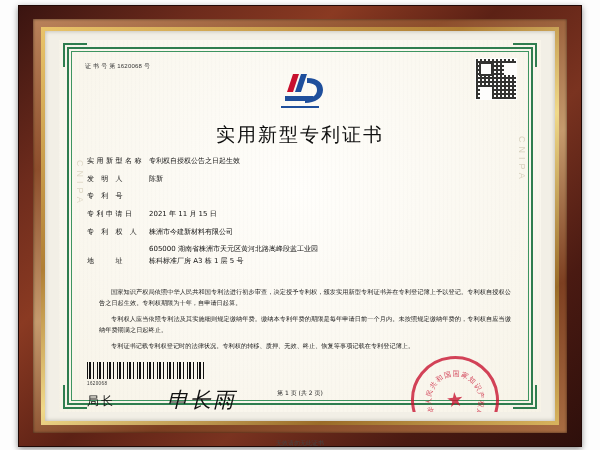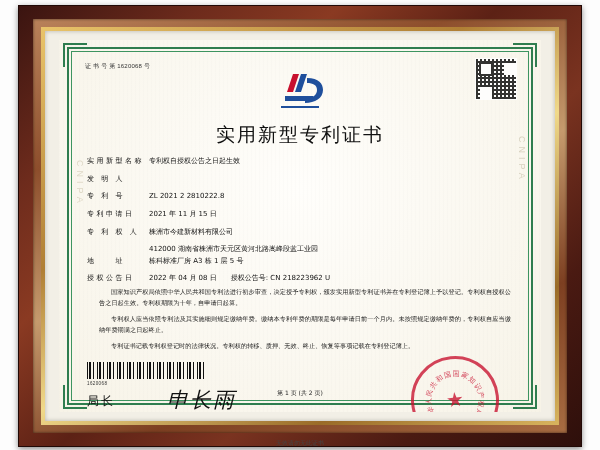--- a/index.html
+++ b/index.html
@@ -204,43 +204,39 @@
 
       <div class="title">实用新型专利证书</div>
 
       <div class="fields">
         <div class="row">
           <div class="lbl">实用新型名称</div>
           <div class="val">专利权自授权公告之日起生效</div>
         </div>
         <div class="row">
           <div class="lbl">发 明 人</div>
+          <div class="val">陈新</div>
         </div>
         <div class="row">
           <div class="lbl">专 利 号</div>
-          <div class="val">ZL 2021 2 2810222.8</div>
         </div>
         <div class="row">
           <div class="lbl">专利申请日</div>
           <div class="val">2021 年 11 月 15 日</div>
         </div>
         <div class="row">
           <div class="lbl">专 利 权 人</div>
           <div class="val">株洲市今建新材料有限公司</div>
         </div>
         <div class="row">
           <div class="lbl">地　　址</div>
           <div class="val">
-            <span>412000 湖南省株洲市天元区黄河北路嵩峰段蓝工业园</span>
+            <span>605000 湖南省株洲市天元区黄河北路嵩峰段蓝工业园</span>
             <span class="sub">栋科标准厂房 A3 栋 1 层 5 号</span>
           </div>
-        </div>
-        <div class="row">
-          <div class="lbl">授权公告日</div>
-          <div class="val">2022 年 04 月 08 日　　授权公告号: CN 218223962 U</div>
         </div>
       </div>
 
       <div class="body-text">
         <p>国家知识产权局依照中华人民共和国专利法进行初步审查，决定授予专利权，颁发实用新型专利证书并在专利登记簿上予以登记。专利权自授权公告之日起生效。专利权期限为十年，自申请日起算。</p>
         <p>专利权人应当依照专利法及其实施细则规定缴纳年费。缴纳本专利年费的期限是每年申请日前一个月内。未按照规定缴纳年费的，专利权自应当缴纳年费期满之日起终止。</p>
         <p>专利证书记载专利权登记时的法律状况。专利权的转移、质押、无效、终止、恢复等事项记载在专利登记簿上。</p>
       </div>
 
       <div class="barcode"></div>

